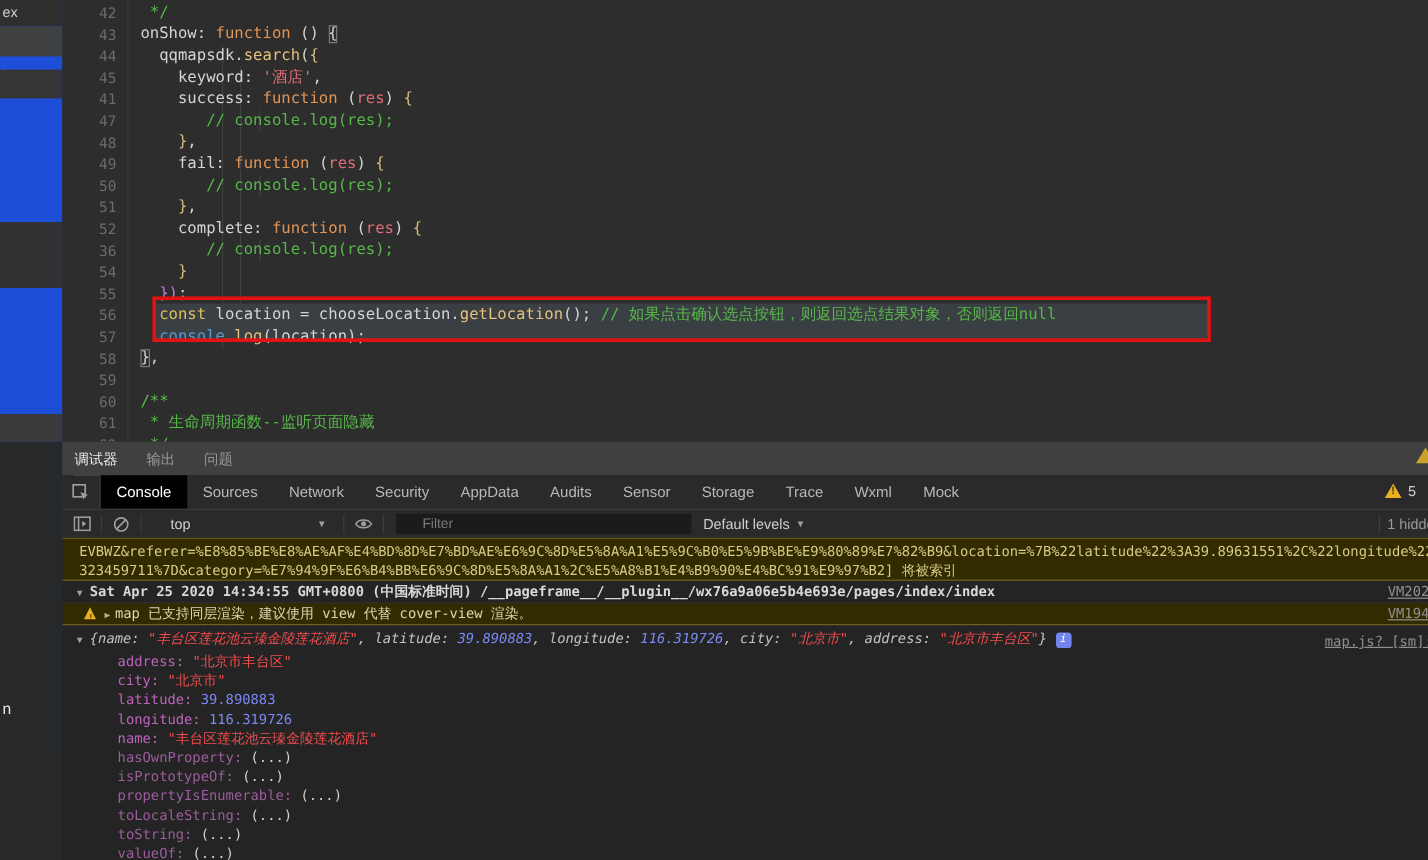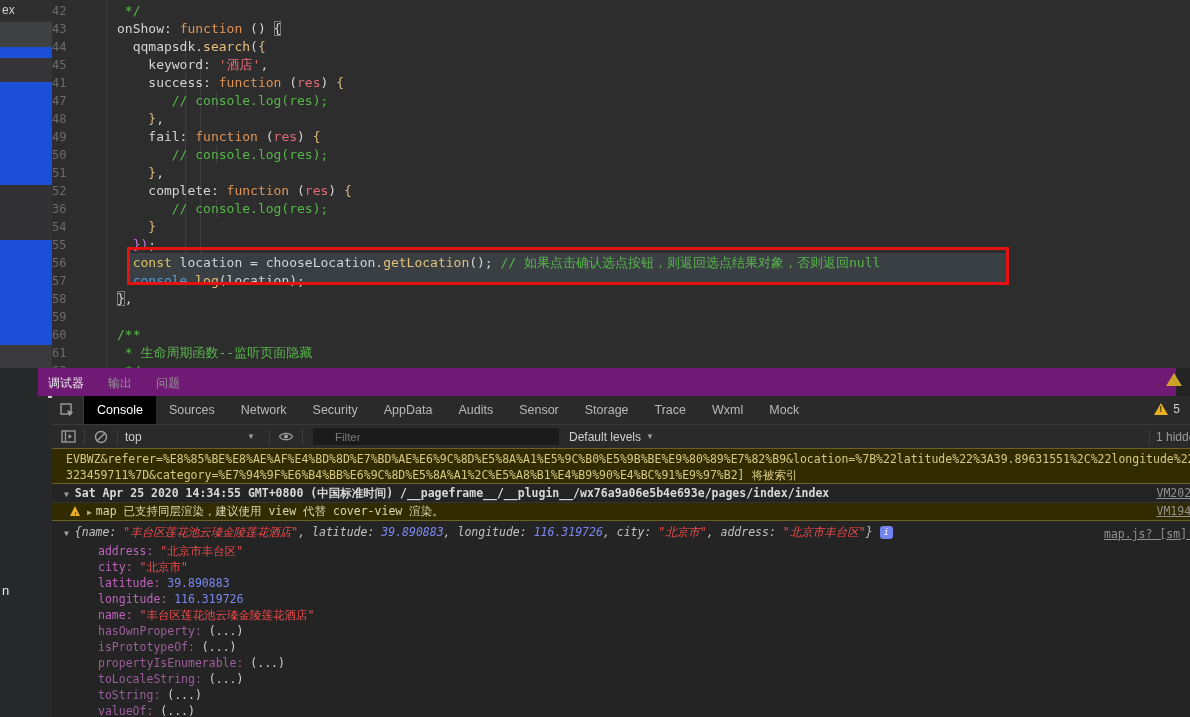--- a/index.html
+++ b/index.html
@@ -12,21 +12,21 @@
   .side-row { position:absolute; left:0; width:52px; }
   .side-label { color:#cfcfcf; font-size:12px; padding:3px 0 0 2px; }
   .side-label2 { position:absolute; left:2px; top:583px; color:#e6e6e6; font-size:13px; }
   .mod-dot { position:absolute; left:1px; top:36px; width:5px; height:5px; border-radius:50%; background:#e0823c; }
   .side-dim { position:absolute; left:0; top:368px; width:52px; height:349px; background:#27282a; }
 
   
   .editor { position:absolute; left:52px; top:0; width:1138px; height:368px;
             background:#2d2d2d; overflow:hidden;
             font-family:"DejaVu Sans Mono", monospace; font-size:13px; }
-  .gutter { position:absolute; left:0; top:2px; width:50px; text-align:left; padding-right:5px; }
+  .gutter { position:absolute; left:0; top:2px; width:50px; text-align:right; padding-right:5px; }
   .ln { height:18px; line-height:18px; color:#6c6c6c; font-size:12px; }
   .code-lines { position:absolute; left:0; top:2px; width:1138px; }
   .code-line { height:18px; line-height:18px; white-space:pre; padding-left:65px; }
   .tk-d  { color:#d4d4d4; }
   .tk-kw { color:#e09456; }
   .tk-kc { color:#dcc060; }
   .tk-m  { color:#e5c07b; }
   .tk-s  { color:#e06c75; }
   .tk-p  { color:#e06c75; }
   .tk-c  { color:#57b64a; }
@@ -34,21 +34,21 @@
   .tk-br { color:#d7ba7d; }
   .tk-mg { color:#c678dd; }
   .tk-bm { color:#d4d4d4; outline:1px solid #7a7a7a; outline-offset:-1px; }
   .gutter-sep { position:absolute; left:54px; top:0; width:1px; height:368px; background:#3a3a3c; }
   .iguide { position:absolute; width:1px; background:#3f3f41; }
   .hl-56 { position:absolute; left:78px; top:253px; width:876px; height:32px; background:#3a3f44; }
   .red-box { position:absolute; left:75px; top:247px; width:882px; height:38px;
              border:3px solid #e51212; z-index:5; }
 
   
-  .panel-tabs-row { position:absolute; left:38px; top:368px; width:1138px; height:28px; background:#701a75; }
+  .panel-tabs-row { position:absolute; left:52px; top:368px; width:1138px; height:28px; background:#404040; }
   .ptab { display:inline-block; margin-left:10px; margin-right:14px; padding-top:7px; font-size:12px; color:#969696; position:relative; }
   .ptab.active { color:#eaeaea; }
   .ptab.active::after { content:""; position:absolute; left:0; right:0; bottom:-6px; height:2px; background:#cfcfcf; }
   .corner-warn { position:absolute; right:-6px; top:5px; width:0; height:0;
                  border-left:8px solid transparent; border-right:8px solid transparent;
                  border-bottom:13px solid #c9a227; }
 
   .devtools-row { position:absolute; left:52px; top:396px; width:1138px; height:28px; background:#2a2a2a;
                   display:flex; align-items:stretch; }
   .inspect-wrap { display:flex; align-items:center; padding:0 8px; border-right:1px solid #3c3c3c; }
@@ -58,21 +58,21 @@
   .warn-tri { position:relative; width:0; height:0; border-left:7px solid transparent;
               border-right:7px solid transparent; border-bottom:12px solid #e8b022; }
   .warn-tri::after { content:"!"; position:absolute; left:-2px; top:1px; color:#4a3b00;
                      font-size:9px; font-weight:bold; }
   .warn-num { color:#cfcfcf; font-size:12px; }
 
   .toolbar-row { position:absolute; left:52px; top:424px; width:1138px; height:24px; background:#2a2a2a;
                  border-top:1px solid #3a3a3a; display:flex; align-items:center; }
   .tb-sep { width:1px; height:16px; background:#3d3d3d; margin:0 6px; }
   .tb-icon { color:#9e9e9e; display:flex; align-items:center; justify-content:center; width:20px; }
-  .ctx-select { display:flex; align-items:center; width:138px; margin-left:1px; color:#cfcfcf; font-size:12px; }
+  .ctx-select { display:flex; align-items:center; width:138px; margin-left:18px; color:#cfcfcf; font-size:12px; }
   .ctx-caret { margin-left:auto; margin-right:8px; font-size:8px; color:#9e9e9e; }
   .filter-input { width:246px; height:17px; background:#1b1b1b; border:0; color:#cccccc;
                   font-size:11.5px; padding:0 22px; margin-left:4px; outline:none;
                   font-family:"Liberation Sans", sans-serif; }
   .filter-input::placeholder { color:#7a7a7a; }
   .levels { margin-left:10px; color:#cfcfcf; font-size:12px; display:flex; align-items:center; gap:5px; }
   .levels .caret { font-size:8px; color:#9e9e9e; }
   .hid-wrap { margin-left:auto; display:flex; align-items:center; }
   .hid-label { color:#9a9a9a; font-size:12px; width:34px; overflow:hidden; white-space:nowrap; }
 

